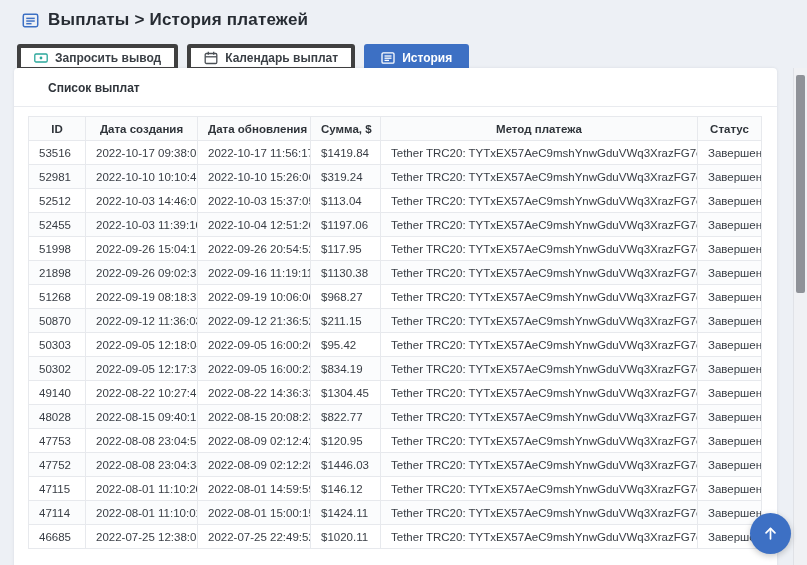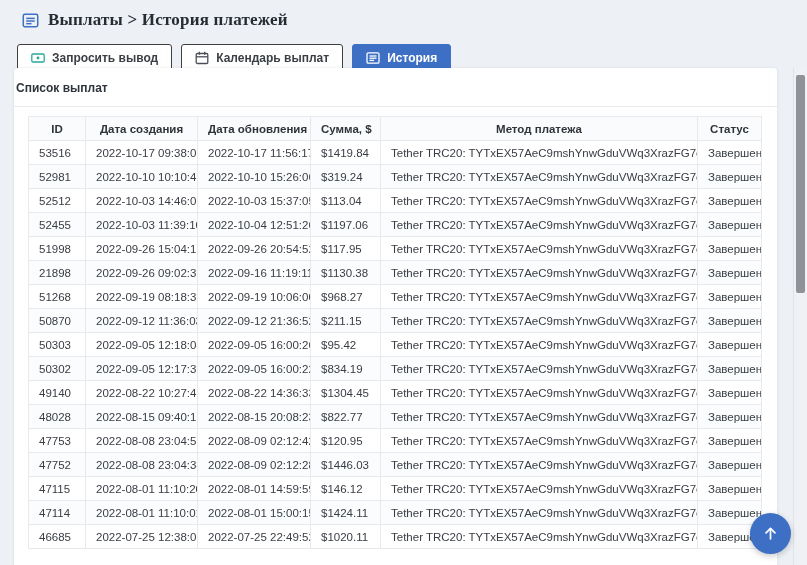--- a/index.html
+++ b/index.html
@@ -9,44 +9,44 @@
     background:#edf0f5;
     font-family:"Liberation Sans", "DejaVu Sans", sans-serif;
     color:#32373d;
   }
   
   .page-header {
     position:absolute; top:0; left:0; height:40px; width:100%;
     display:flex; align-items:center; padding-left:22px; gap:9px;
   }
   .page-header .hicon { width:17px; height:17px; color:var(--c-accent); flex:0 0 auto; }
-  .page-title { font-size:17px; font-weight:700; color:#272c33; letter-spacing:.2px;font-family:Liberation Serif, serif; }
+  .page-title { font-size:17px; font-weight:700; color:#272c33; letter-spacing:.2px; }
 
   
   .tabs { position:absolute; top:44px; left:17px; display:flex; gap:9px; }
   .tab {
     height:27px; display:inline-flex; align-items:center; gap:7px;
-    padding:0 13px; background:#ffffff; border:1px solid #404040; border-radius:3px;
+    padding:0 13px; background:#ffffff; border:4px solid #404040; border-radius:3px;
     font-size:12px; font-weight:700; color:#3a3f45; cursor:pointer; white-space:nowrap;
   }
   .tab.active { background:var(--c-accent); border-color:var(--c-accent); color:#fff; }
   .tab svg { width:14px; height:14px; }
   .ic-banknote { color:var(--c-banknote); }
   .ic-wallet   { color:var(--c-wallet); }
   .ic-list-w   { color:#ffffff; }
   .ic-calendar { color:var(--c-calendar); }
 
   
   .card {
     position:absolute; left:14px; top:68px; width:763px; height:540px;
     background:#ffffff; border-radius:4px 4px 0 0;
     box-shadow:0 0 3px rgba(31,45,61,.10);
   }
   .card-title {
-    padding:13px 17px 11px 2px; font-size:12px; font-weight:700; color:#2f343a;
+    padding:13px 17px 11px 34px; font-size:12px; font-weight:700; color:#2f343a;
     border-bottom:1px solid #e9ebef;
   }
   .table-wrap { padding:9px 15px 0 14px; }
   table { width:100%; border-collapse:collapse; table-layout:fixed; font-size:11.5px; }
   th, td {
     border:1px solid #e7e9ed; padding:5.5px 10px; text-align:left;
     color:#383d44; white-space:nowrap; overflow:hidden;
   }
   th { font-weight:700; background:#fafbfc; color:#2f343a;text-align:center; }
   tbody tr:nth-child(even) td { background:#fbfcfd; }

